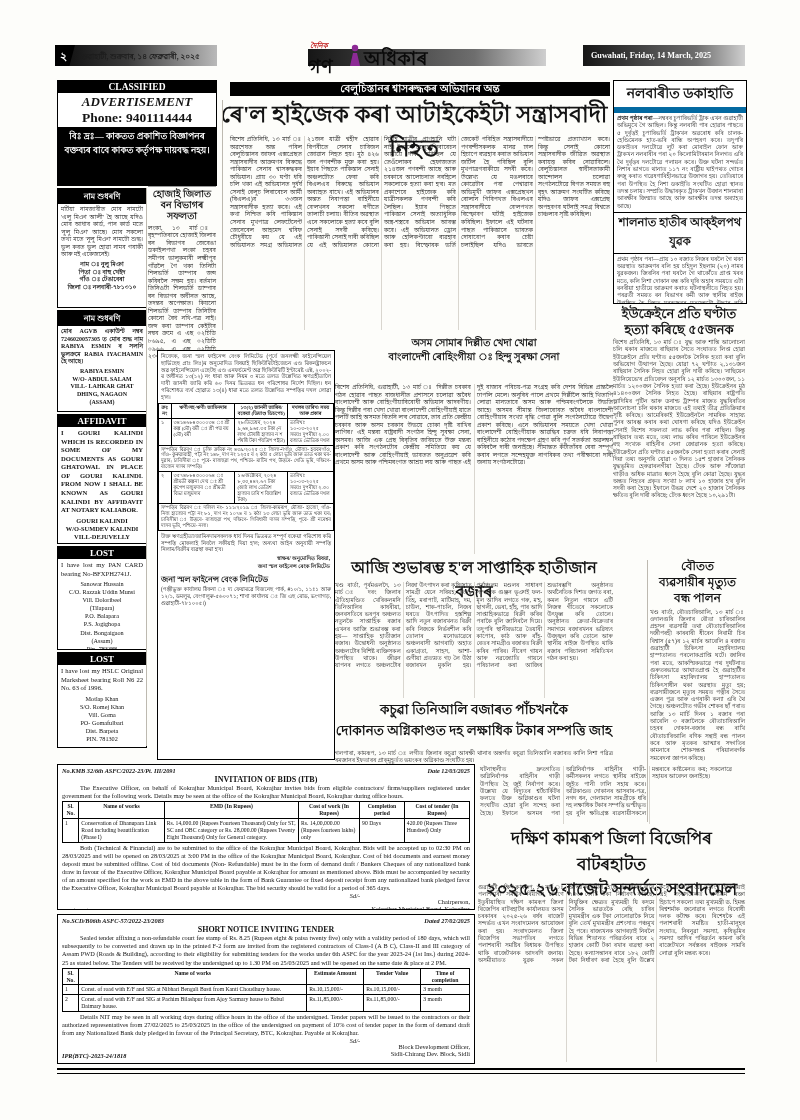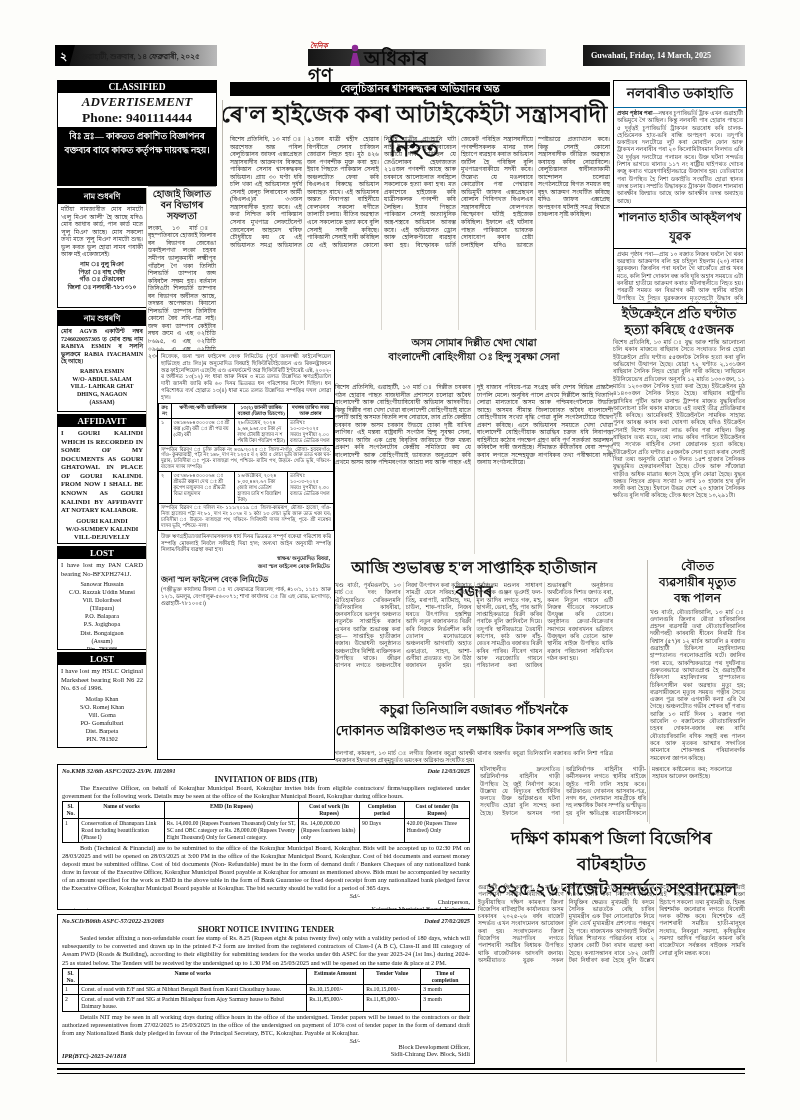--- a/index.html
+++ b/index.html
@@ -36,21 +36,21 @@
 
   <div class="abs grad-dark" style="left:55px;top:45px;width:162px;height:21px;">
     <span class="abs" style="left:0;top:0;width:20px;height:21px;background:#000;clip-path:polygon(0 0,100% 0,72% 100%,0 100%);"></span>
     <span class="abs b" style="left:5px;top:3px;color:#fff;font-size:11px;">২</span>
     <span class="abs b" style="left:26px;top:6px;font-size:7.5px;color:#1d1d1d;">গুৱাহাটী, শুক্ৰবাৰ, ১৪ ফেব্ৰুৱাৰী, ২০২৫</span>
   </div>
 
   <div class="abs" style="left:300px;top:42px;width:246px;height:26px;">
     <span class="abs grad-rev" style="left:8px;top:7px;width:238px;height:17px;"></span>
     <span class="abs b i" style="left:10px;top:-2px;font-size:7px;color:#c01818;">দৈনিক</span>
-    <span class="abs b" style="left:8px;top:19px;font-size:19px;color:#0a0a0a;letter-spacing:.5px;">গণ</span>
+    <span class="abs b" style="left:8px;top:10px;font-size:19px;color:#0a0a0a;letter-spacing:.5px;">গণ</span>
     <svg class="abs" style="left:48px;top:2px;" width="14" height="22" viewBox="0 0 14 22">
       <circle cx="7" cy="4" r="3.2" fill="#8d2a96"></circle>
       <path d="M2 22 L5 9 H9 L12 22 Z" fill="#8d2a96"></path>
     </svg>
     <span class="abs b" style="left:64px;top:2px;font-size:19px;color:#0a0a0a;letter-spacing:.5px;">অধিকাৰ</span>
   </div>
 
   <div class="abs grad-rev" style="left:583px;top:45px;width:162px;height:21px;">
     <span class="abs b" style="left:8px;top:6px;font-size:8.2px;color:#fff;">Guwahati, Friday, 14 March, 2025</span>
   </div>
@@ -122,21 +122,21 @@
   <div class="abs" style="left:148px;top:186px;width:68px;height:162px;border-top:1px solid #999;">
     <div class="ctr b" style="font-size:9.5px;line-height:1.15;padding:2px 0 3px 0;">হোজাই জিলাত বন বিভাগৰ সফলতা</div>
     <div class="just t6">লংকা, ১৩ মাৰ্চ ঃ বৃহস্পতিবাৰে হোজাই জিলাৰ বন বিভাগৰ জেৰেঙা ডকাইলপথা লংকা চহৰৰ সমীপৰ ভালুকমাৰী লক্ষ্মীপুৰ গাঁৱলৈ গৈ থকা তিনিটা শিলভৰ্তি ডাম্পাৰ জব্দ কৰিবলৈ সক্ষম হয়। বৰ্তমান তিনিওটা শিলভৰ্তি ডাম্পাৰ বন বিভাগৰ অধীনত আছে, তদন্তৰ অপেক্ষাত। কিয়নো শিলভৰ্তি ডাম্পাৰ তিনিটাৰ কোনো বৈধ নথি-পত্ৰ নাই। জব্দ কৰা ডাম্পাৰ কেইটাৰ নম্বৰ ক্ৰমে এ এছ ০২চিডি ৮৬৯৫, এ এছ ০২ডিচি ০৯৬৬, এ এছ ০২ডিচি ২৩৩১।</div>
   </div>
 
   <div class="abs bar" style="left:230px;top:82px;width:380px;height:14px;font-size:10.5px;line-height:14px;">বেলুচিস্তানৰ শ্বাসৰুদ্ধকৰ অভিযানৰ অন্ত</div>
   <div class="abs ctr b" style="left:216px;top:98px;width:396px;height:34px;font-size:23px;line-height:34px;">ৰে'ল হাইজেক কৰা আটাইকেইটা সন্ত্ৰাসবাদী নিহত</div>
   <div class="abs just t6 cols5" style="left:230px;top:136px;width:380px;height:194px;">বিশেষ প্ৰতিনিধি, ১৩ মাৰ্চ ঃ অৱশেষত অন্ত পৰিল বেলুচিস্তানৰ জাফৰ এক্সপ্ৰেছত সন্ত্ৰাসবাদীৰ আক্ৰমণৰ বিৰুদ্ধে পাকিস্তান সেনাৰ শ্বাসৰুদ্ধকৰ অভিযান। প্ৰায় ৩০ ঘণ্টা ধৰি চলি থকা এই অভিযানত দুৰ্ধৰ্ষ সেনাই বেলুচ লিবাৰেচন আৰ্মী (বিএলএ)ৰ ৩৩জন সন্ত্ৰাসবাদীক হত্যা কৰে। এই কথা নিশ্চিত কৰি পাকিস্তান সেনাৰ মুখপাত্ৰ লেফটেনেণ্ট জেনেৰেল আহমেদ শ্বৰিফ চৌধুৰীয়ে কয় যে এই অভিযানত সমগ্ৰ অভিযানত ২১জন যাত্ৰী শ্বহীদ হোৱাৰ বিপৰীতে সেনাৰ চাৰিজন জোৱান নিহত হয়। মুঠ ৪২৬ জন পণবন্দীক মুক্ত কৰা হয়। ইয়াৰ পিছতে পাকিস্তান সেনাই অঞ্চলটোত ফেৰা কৰি বিএলএৰ বিৰুদ্ধে অভিযান অব্যাহত ৰাখে। এই অভিযানৰ অন্তত নিৰাপত্তা বাহিনীয়ে ৰে'লখনৰ সকলো বগীতে তালাচী চলায়। ৰীতিৰ অৱস্থাত এনে সকলোকে হত্যা কৰে বুলি সেনাই সদৰী কৰিছে। পাকিস্তানী সেনাই দাবী কৰিছিল যে এই অভিযানত কোনো নিৰীহ যাত্ৰীৰ প্ৰাণহানি ঘটা নাই। ইফালে বেলুচ লিবাৰেচন আৰ্মীয়ে দাবী কৰিছিল যে তেওঁলোকৰ হেফাজতত ২১৪জন পণবন্দী আছে আৰু চৰকাৰে আলোচনাত নবহিলে সকলোকে হত্যা কৰা হ'ব। মত প্ৰকাশেৰে হাইজেক কৰি যাত্ৰীসকলক পণবন্দী কৰি লৈছিল। ইয়াৰ পিছতে পাকিস্তান সেনাই অত্যাধুনিক অস্ত্ৰ-শস্ত্ৰৰে অভিযান আৰম্ভ কৰে। এই অভিযানত ড্ৰোন আৰু হেলিকপ্টাৰো ব্যৱহাৰ কৰা হয়। বিস্ফোৰক ভৰ্তি জেকেট পৰিহিত সন্ত্ৰাসবাদীয়ে পণবন্দীসকলক মানৱ ঢাল হিচাপে ব্যৱহাৰ কৰাত অভিযান জটিল হৈ পৰিছিল বুলি মুখপাত্ৰগৰাকীয়ে সদৰী কৰে। উল্লেখ্য যে মঙলবাৰে কোৱেটাৰ পৰা পেশ্বাৱাৰ অভিমুখী জাফৰ এক্সপ্ৰেছখন বোলান গিৰিপথত বিএলএৰ সন্ত্ৰাসবাদীয়ে ৰে'লপথত বিস্ফোৰণ ঘটাই হাইজেক কৰিছিল। ইফালে এই ঘটনাৰ পাছত পাকিস্তানে ভাৰতক দোষাৰোপ কৰাৰ চেষ্টা চলাইছিল যদিও ভাৰতে স্পষ্টভাৱে প্ৰত্যাখ্যান কৰে। কিন্তু সেনাই কোনো সন্ত্ৰাসবাদীক জীৱিত অৱস্থাত কৰায়ত্ত কৰিব নোৱাৰিলে। বেলুচিস্তানত স্বাধীনতাকামী আন্দোলন চলোৱা সংগঠনটোৱে বিগত সময়ত বহু বৃহৎ আক্ৰমণ সংঘটিত কৰিছে যদিও জাফৰ এক্সপ্ৰেছ অপহৰণৰ ঘটনাই সমগ্ৰ বিশ্বতে চাঞ্চল্যৰ সৃষ্টি কৰিছিল।</div>
 
   <div class="abs box" style="left:613px;top:80px;width:132px;height:222px;">
-    <div class="ctr b" style="font-size:14px;padding:1px 0;border-bottom:1px solid #0369a1;">নলবাৰীত ডকাহাতি</div>
+    <div class="ctr b" style="font-size:14px;padding:1px 0;border-bottom:6px solid #0369a1;">নলবাৰীত ডকাহাতি</div>
     <div class="just t58" style="padding:2px 3px;">
       <span class="b">প্ৰথম পৃষ্ঠাৰ পৰা</span><span>—নম্বৰৰ চুপাৰিভৰ্তি ট্ৰাক এখন গুৱাহাটী অভিমুখে গৈ আছিল। কিন্তু নলবাৰী পাৰ হোৱাৰ পাছতে ৫ দুৰ্বৃত্তই চুপাৰিভৰ্তি ট্ৰাকখন অৱৰোধ কৰি চালক-হেণ্ডিমেনক হাত-ভৰি বান্ধি অপহৰণ কৰে। তদুপৰি ডকাইতৰ দলটোৱে লুট কৰা মোবাইল ফোন আৰু ট্ৰাকখন নলবাৰীৰ পৰা ২০ কিলোমিটাৰমান নিলগত এৰি থৈ দুৰ্বৃত্তৰ দলটোৱে পলায়ন কৰে। উক্ত ঘটনা সন্দৰ্ভত নিশাৰ ভাগতে থানাত ১১৭ নং ৰাষ্ট্ৰীয় ঘাইপথত গোচৰ ৰুজু কৰাত গৱেষণাবিহীনভাৱে উজাগৰ হয়। তেতিয়াৰে পৰা উপস্থিত হৈ নিশা ডকাইতি সংঘটিত হোৱা স্থানত তদন্ত চলায়। সম্প্ৰতি উদ্ধাৰকৃত ট্ৰাকখন উজান শালমাৰা আৰক্ষীৰ জিম্মাত আছে আৰু আৰক্ষীৰ তদন্ত অব্যাহত আছে।</span>
     </div>
     <div class="ctr b" style="font-size:11.5px;padding:1px 0;border-top:1px solid #000;border-bottom:1px solid #000;">শালনাত হাতীৰ আক্ইলপথ যুৱক</div>
     <div class="just t58" style="padding:2px 3px;">প্ৰথম পৃষ্ঠাৰ পৰা—প্ৰায় ১০ বজাত নিজৰ ঘৰলৈ গৈ থকা অৱস্থাত আক্ৰমণৰ বলি হয় চহিদুল ইছলাম (২০) নামৰ যুৱকজন। জিৰনিৰ পৰা ঘৰলৈ গৈ থাকোঁতে প্ৰাপ্ত খবৰ মতে, কলি নিশা দোকান বন্ধ কৰি ঘূৰি অহাৰ সময়তে এটা বনৰীয়া হাতীয়ে আক্ৰমণ কৰাত ঘটনাস্থলীতে নিহত হয়। পৰৱৰ্তী সময়ত বন বিভাগৰ কৰ্মী আৰু স্থানীয় ৰাইজ উপস্থিত হৈ নিহত যুৱকজনৰ মৃতদেহটো উদ্ধাৰ কৰি মৰণোত্তৰ পৰীক্ষাৰ বাবে অসামৰিক চিকিৎসালয়লৈ প্ৰেৰণ কৰে বুলি জানিব পৰা গৈছে।</div>
   </div>
 
   <div class="abs" style="left:613px;top:306px;width:132px;height:250px;">
     <div class="ctr b" style="font-size:13px;line-height:1.2;padding-bottom:2px;">ইউক্ৰেইনে প্ৰতি ঘণ্টাত হত্যা কৰিছে ৫৫জনক</div>
     <div class="just t58">বিশেষ প্ৰতিনিধি, ১৩ মাৰ্চ ঃ যুদ্ধ আৰু শান্তি আলোচনা চলি থকাৰ মাজতে ৰাছিয়াৰ সৈতে সংঘাতত লিপ্ত হোৱা ইউক্ৰেইনে প্ৰতি ঘণ্টাত ৫৫জনকৈ সৈনিক হত্যা কৰা বুলি অভিযোগ উত্থাপন হৈছে। যোৱা ৭২ ঘণ্টাত ২,১৩১জন ৰাছিয়ান সৈনিক নিহত হোৱা বুলি দাবী কৰিছে। 'নাছিয়েন ইউনিয়েভে'ৰ প্ৰতিবেদন অনুসৰি ১২ মাৰ্চত ১৩০০জন, ১১ মাৰ্চত ১২০০জন সৈনিক হত্যা কৰা হৈছে। ইউক্ৰেইনৰ মুঠ ৪১৪০০জন সৈনিক নিহত হৈছে। ৰাছিয়াৰ ৰাষ্ট্ৰপতি ভ্লাদিমিৰ পুটিন আৰু ডনাল্ড ট্ৰাম্পৰ মাজত যুদ্ধবিৰতিৰ আলোচনা চলি থকাৰ মাজতে এই তথ্যই তীব্ৰ প্ৰতিক্ৰিয়াৰ সৃষ্টি কৰিছে। আমেৰিকাই ইউক্ৰেইনলৈ সামৰিক সাহায্য পুনৰ আৰম্ভ কৰাৰ কথা ঘোষণা কৰিছে যদিও ইউক্ৰেইন সেনাই বিশেষ সফলতা লাভ কৰিব পৰা নাছিল। কিন্তু ৰাছিয়াৰ তথ্য মতে, তথ্য লাভ কৰিব পাৰিলে ইউক্ৰেইনৰ বহু সংখ্যক বাহিনীৰ সেনা জোৱানক হত্যা কৰিছে। ইউক্ৰেইনে প্ৰতি ঘণ্টাত ৫৫জনকৈ সেনা হত্যা কৰাৰ সেনাই দিয়া তথ্য অনুসৰি যোৱা ৩ দিনত ১৫শ হাজাৰ সৈনিকক যুদ্ধভূমিত হেৰুৱাবলগীয়া হৈছে। টেংক আৰু সাঁজোৱা গাড়ীও অধিক মাত্ৰাত ধ্বংস হৈছে বুলি কোৱা হৈছে। যুদ্ধৰ অন্তত নিহতৰ প্ৰকৃত সংখ্যা ৮ লাখ ১০ হাজাৰ হ'ব বুলি সদৰী কৰা হৈছে। ইফালে উভয় দেশে ২০ হাজাৰ সৈনিকক ক্ষতিত বুলি দাবী কৰিছে; টেংক ধ্বংস হৈছে ১০,২৯১টা।</div>

